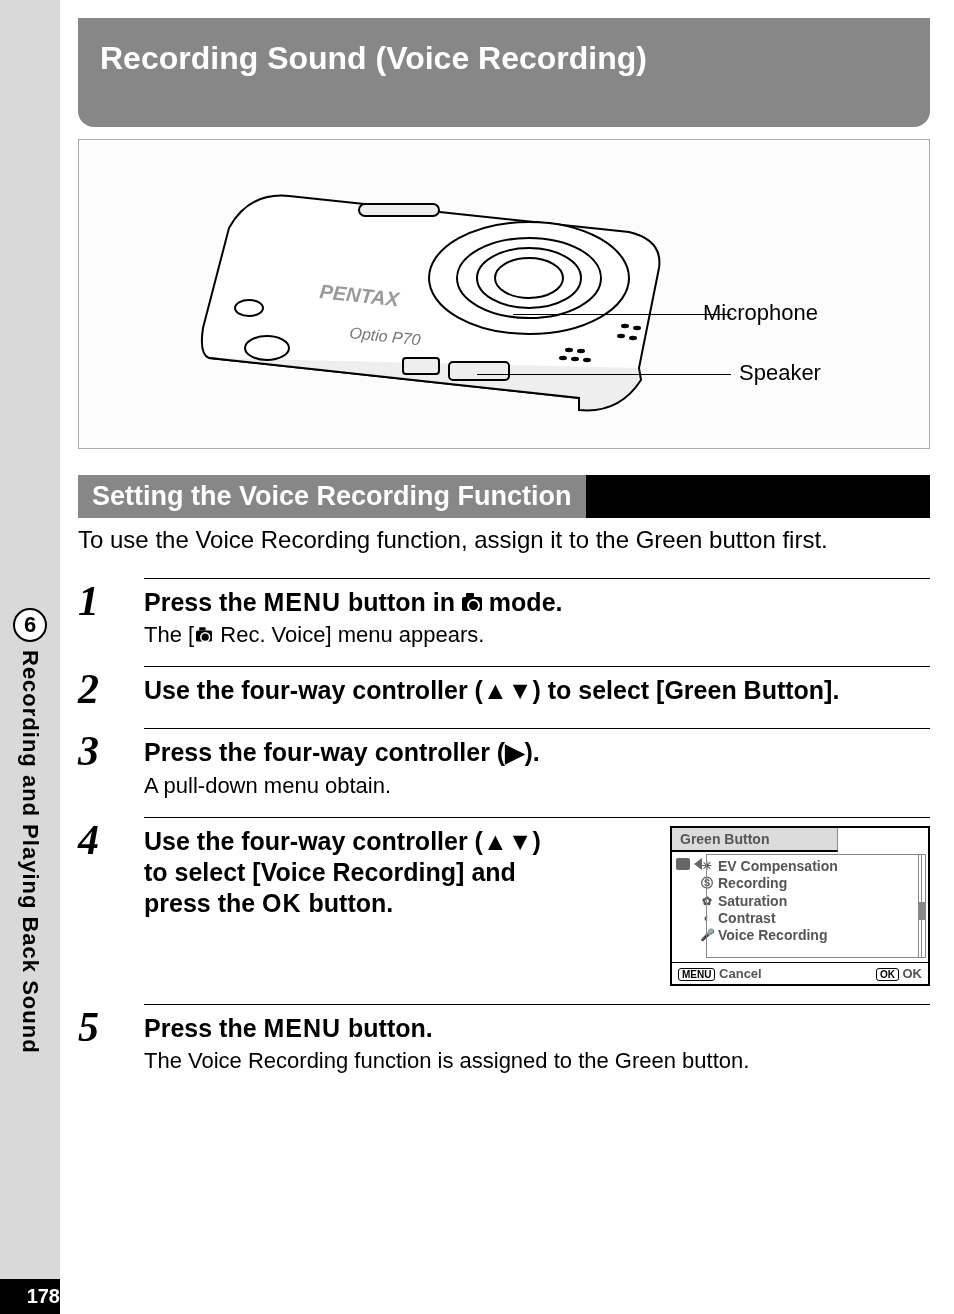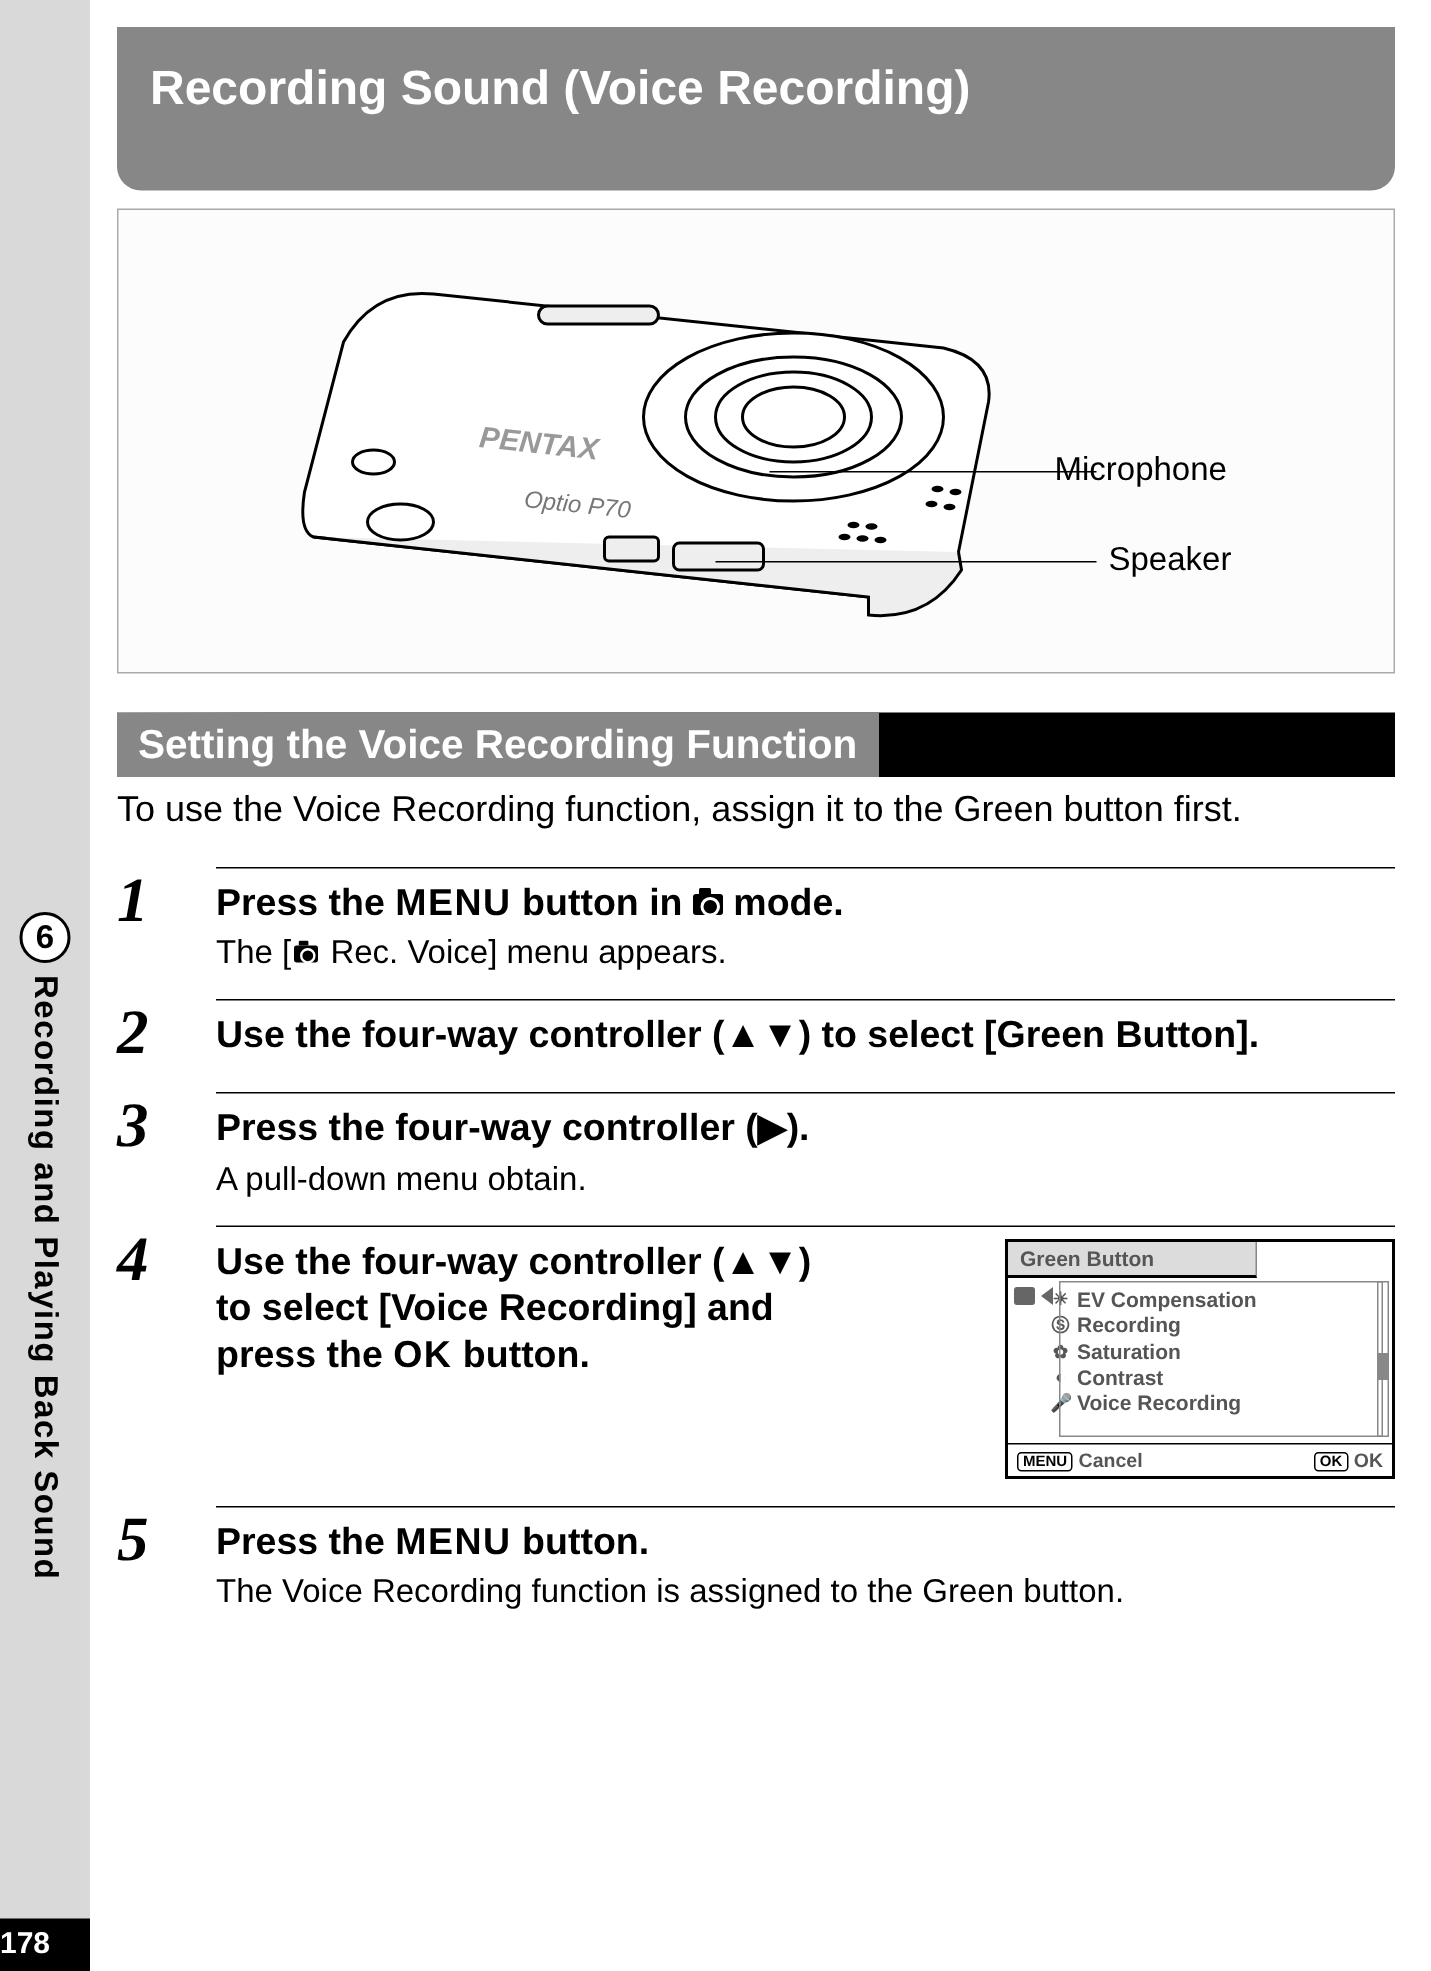--- a/index.html
+++ b/index.html
@@ -41,21 +41,21 @@
     letter-spacing: 1px;
     margin: 0 auto;
     color: #000;
   }
   .pagenum {
     position: absolute;
     left: 0; bottom: 0;
     width: 60px;
     background: #000;
     color: #fff;
-    text-align: left;
+    text-align: right;
     font-weight: bold;
     font-size: 20px;
     padding: 6px 0;
   }
 
   .content {
     position: absolute;
     left: 60px; top: 0;
     width: 894px;
     padding: 18px 24px 24px 18px;

